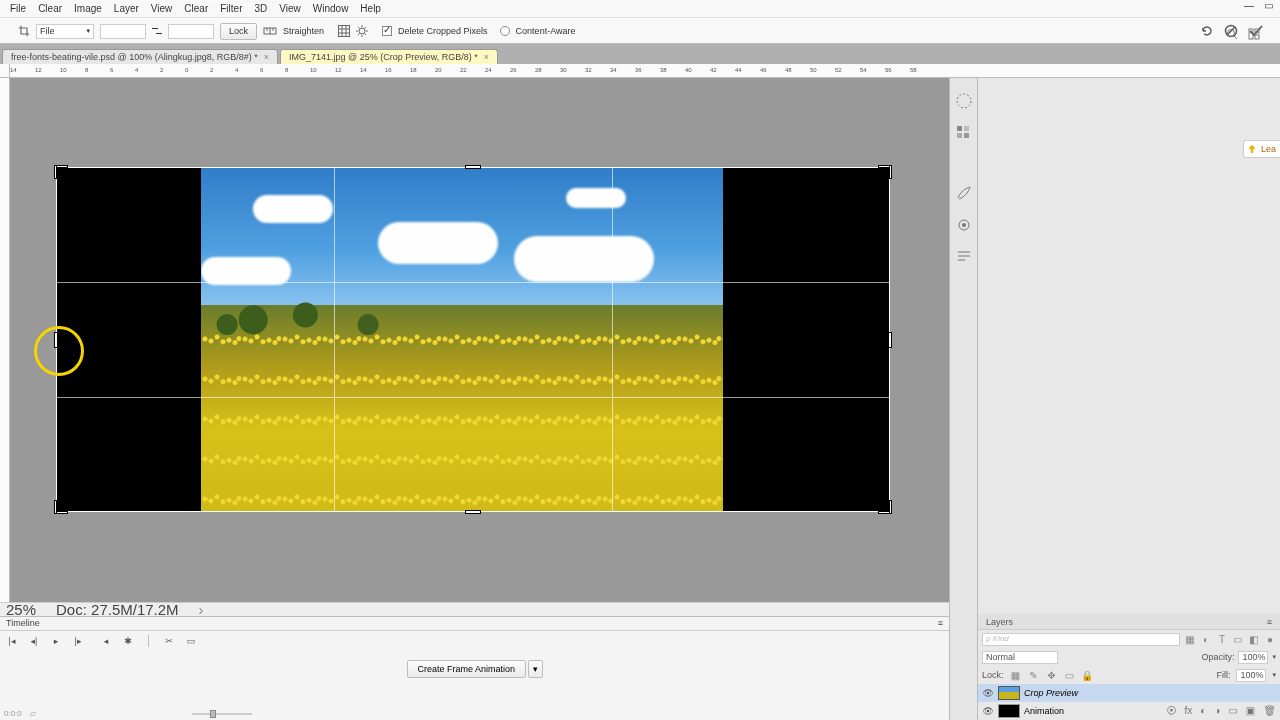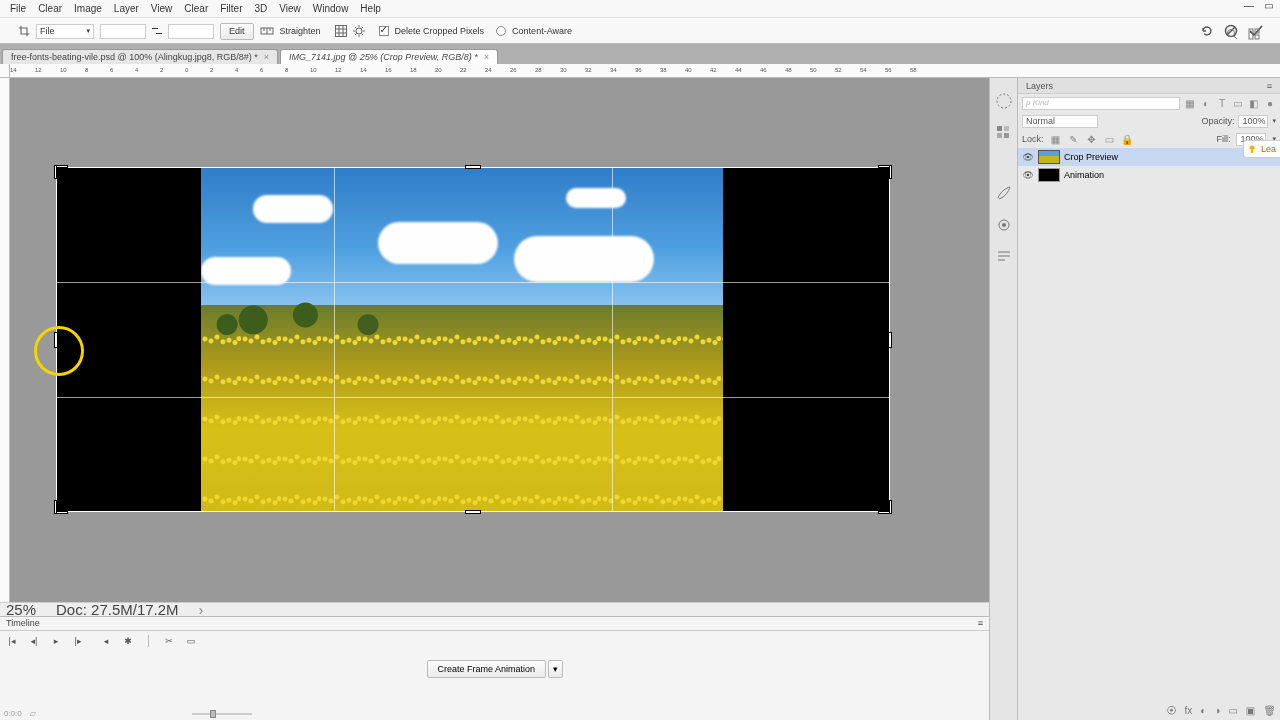--- a/index.html
+++ b/index.html
@@ -82,21 +82,21 @@
   .timeline-ctrls { display:flex; gap:10px; padding:4px 6px; align-items:center; }
   .tl-btn { width:12px; height:12px; display:flex; align-items:center; justify-content:center; color:#555; font-size:9px; }
   .frame-anim { position:absolute; left:50%; top:50%; transform:translate(-50%,-50%); }
   .frame-anim-btn { border:1px solid #bbb; background:linear-gradient(#fdfdfd,#eaeaea); height:18px; padding:0 10px; font-size:9px; border-radius:2px; display:flex; align-items:center; }
 
   
   .dock-r { width:28px; background:#e5e5e5; border-left:1px solid #bbb; display:flex; flex-direction:column; align-items:center; padding-top:14px; gap:14px; position:relative; }
   .dock-r .ico { width:18px; height:18px; }
 
   
-  .panels { width:263px; background:#e8e8e8; border-left:1px solid #bbb; display:flex; flex-direction:column; }
+  .panels { width:303px; background:#e8e8e8; border-left:1px solid #bbb; display:flex; flex-direction:column;justify-content:flex-end; }
   .panel-tab { height:16px; background:#e0e0e0; border-bottom:1px solid #ccc; display:flex; align-items:center; font-size:9px; color:#555; padding:0 8px; justify-content:space-between; }
   .layer-opts { height:18px; display:flex; align-items:center; font-size:9px; padding:0 4px; gap:4px; }
   .lf-input { border:1px solid #ccc; background:#fff; height:13px; flex:1; font-size:8px; padding:0 3px; color:#bbb; font-style:italic; }
   .lf-ico { width:12px; height:12px; color:#888; font-size:10px; display:flex; align-items:center; justify-content:center; }
   .layer-blend { height:18px; display:flex; align-items:center; font-size:9px; padding:0 4px; gap:4px; color:#555; }
   .layer-blend .sel { border:1px solid #ccc; background:#fff; height:13px; width:76px; display:flex; align-items:center; padding:0 3px; }
   .layer-blend .num { border:1px solid #ccc; background:#fff; height:13px; width:30px; display:flex; align-items:center; padding:0 3px; }
   .layer-lock { height:18px; display:flex; align-items:center; font-size:9px; padding:0 4px; gap:6px; color:#555; }
   .layer-row { height:18px; display:flex; align-items:center; font-size:9px; padding:0 4px; gap:4px; }
   .layer-row .eye { width:12px; text-align:center; color:#444; }
@@ -135,21 +135,21 @@
         <path d="M4 1v11h11M1 4h11v11" stroke="#666" fill="none" stroke-width="1.5"></path>
       </svg>
   </span>
   <div class="ob-select">
     <span>File</span>
       <span style="font-size:7px">▾</span>
   </div>
   <div class="ob-input"></div>
   <span class="swap-icon"></span>
   <div class="ob-input"></div>
-  <div class="ob-btn">Edit</div>
+  <div class="ob-btn">Lock</div>
   <span style="width:14px;height:12px;display:inline-flex;align-items:center;justify-content:center">
     <svg viewBox="0 0 14 12" width="14" height="12">
         <rect x="1" y="3" width="12" height="6" fill="none" stroke="#666"></rect>
         <line x1="4" y1="3" x2="4" y2="6" stroke="#666"></line>
         <line x1="7" y1="3" x2="7" y2="9" stroke="#666"></line>
         <line x1="10" y1="3" x2="10" y2="6" stroke="#666"></line>
       </svg>
   </span>
   <span>Straighten</span>
   <span style="margin-left:8px">
@@ -203,21 +203,21 @@
         <rect x="7" y="7" width="4" height="4" fill="none" stroke="#777"></rect>
       </svg>
     </span>
 </div>
 
 <div class="doc-tabs">
   <div class="doc-tab">
     <span>free-fonts-beating-vile.psd @ 100% (Alingkug.jpg8, RGB/8#) *</span>
       <span class="tab-close">×</span>
   </div>
-  <div class="doc-tab" style="background:#ffffff;font-style:italic">
+  <div class="doc-tab" style="background:#fef9c3;">
     <span>IMG_7141.jpg @ 25% (Crop Preview, RGB/8) *</span>
       <span class="tab-close">×</span>
   </div>
 </div>
 
 <div class="ruler-h">
   <div class="corner"></div>
   <div class="ticks" id="hticks">
       <div class="tick" style="left: 0px;">14</div>
       <div class="tick" style="left: 25px;">12</div>
@@ -413,21 +413,21 @@
       <span class="lf-ico">▭</span>
       <span class="lf-ico">🔒</span>
       <span style="margin-left:auto">Fill:</span>
       <div class="num" style="border:1px solid #ccc;background:#fff;height:13px;width:30px;display:flex;align-items:center;padding:0 3px">100%</div>
       <span style="font-size:7px">▾</span>
     </div>
 
     <div class="layer-row selected">
       <span class="eye">👁</span>
       <div class="thumb" style="background:linear-gradient(#5aa0e0 40%,#c6b61b 40%);border:1px solid #555"></div>
-      <span style="">Crop Preview</span>
+      <span style="font-style:italic">Crop Preview</span>
     </div>
     <div class="layer-row">
       <span class="eye">👁</span>
       <div class="thumb" style="background:#000"></div>
       <span>Animation</span>
     </div>
 
     <div class="panels-footer">
       <span>⦿</span>
       <span>fx</span>

